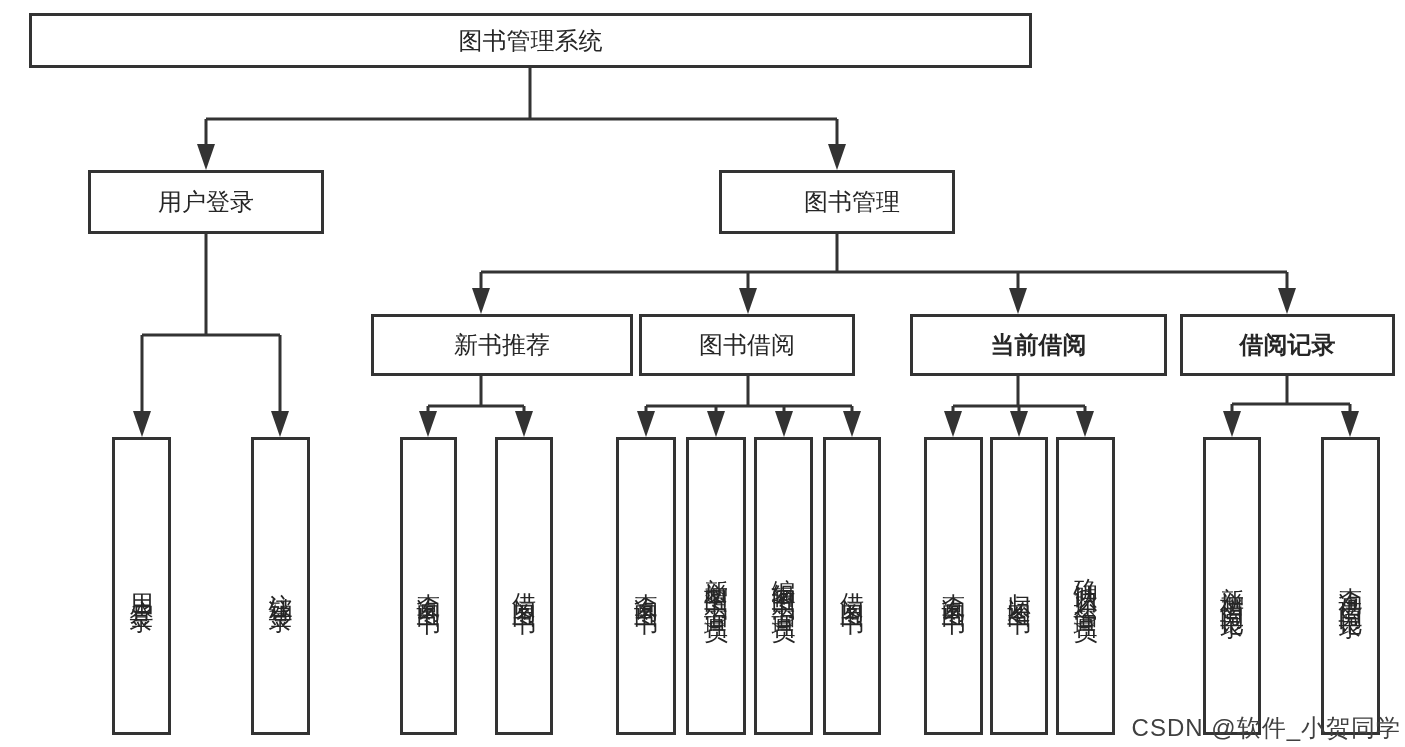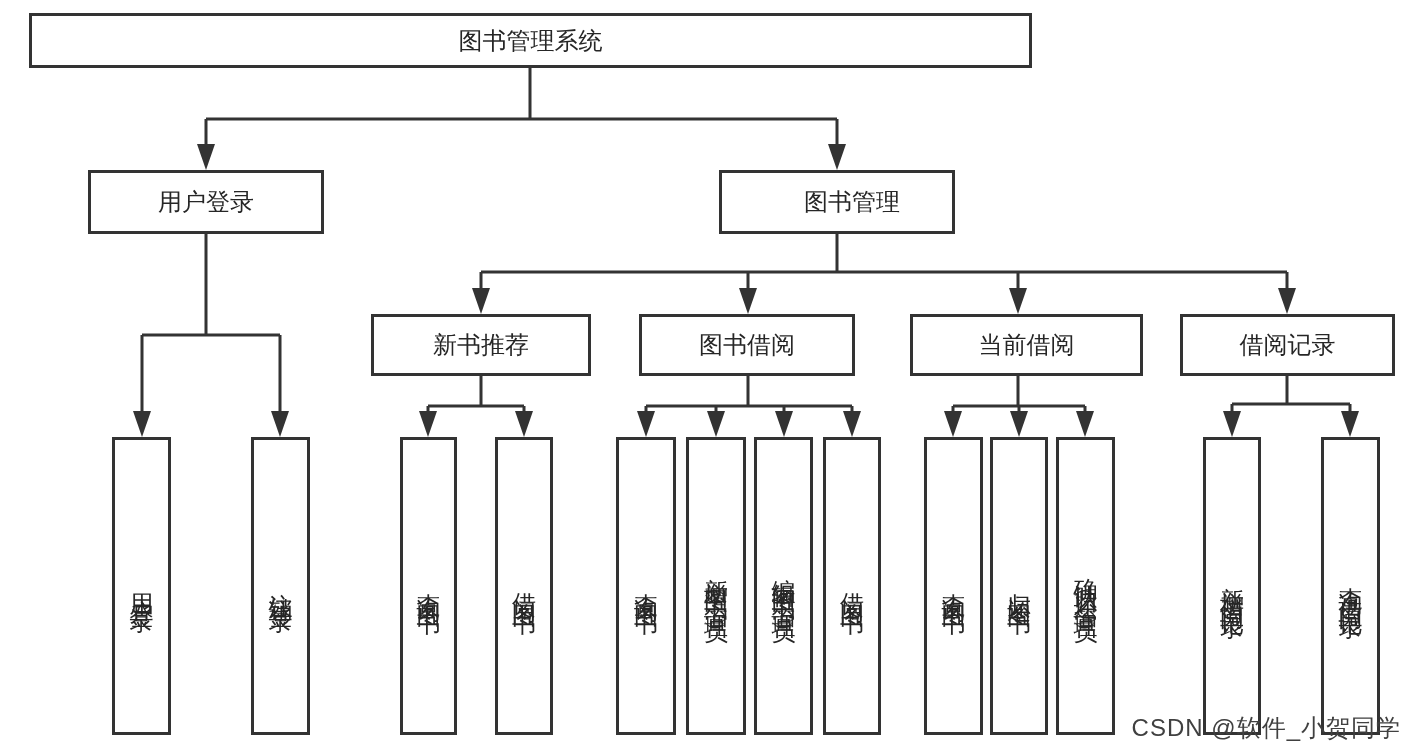--- a/index.html
+++ b/index.html
@@ -44,24 +44,24 @@
     text-orientation: mixed;
     letter-spacing: 6px;
     line-height: 1;
     white-space: normal;
   }
   
   .root  { left: 21px;  top: 13px;  width: 1003px; height: 55px; }
   .l2a   { left: 80px;  top: 170px; width: 236px;  height: 64px; }
   .l2b   { left: 711px; top: 170px; width: 236px;  height: 64px; padding-left: 30px; }
   .l3    { top: 314px;  height: 62px; }
-  .l3a   { left: 363px;  width: 220px; }
+  .l3a   { left: 363px;  width: 262px; }
   .l3b   { left: 631px;  width: 216px; }
-  .l3c   { left: 902px;  width: 233px; }
-  .l3d   { left: 1172px; width: 215px; }
+  .l3c   { left: 902px;  width: 257px; font-weight: bold; }
+  .l3d   { left: 1172px; width: 215px; font-weight: bold; }
   .leaf  { top: 437px; height: 298px; }
   .g1a { left: 104px;  width: 59px; }
   .g1b { left: 243px;  width: 59px; }
   .g2a { left: 392px;  width: 57px; }
   .g2b { left: 487px;  width: 58px; }
   .g3a { left: 608px;  width: 60px; }
   .g3b { left: 678px;  width: 60px; }
   .g3c { left: 746px;  width: 59px; }
   .g3d { left: 815px;  width: 58px; }
   .g4a { left: 916px;  width: 59px; }

